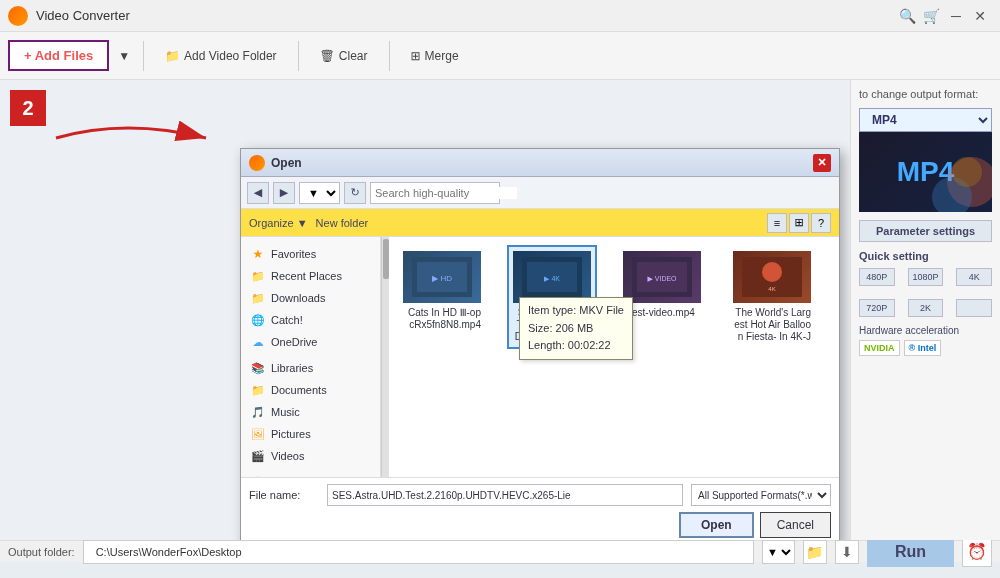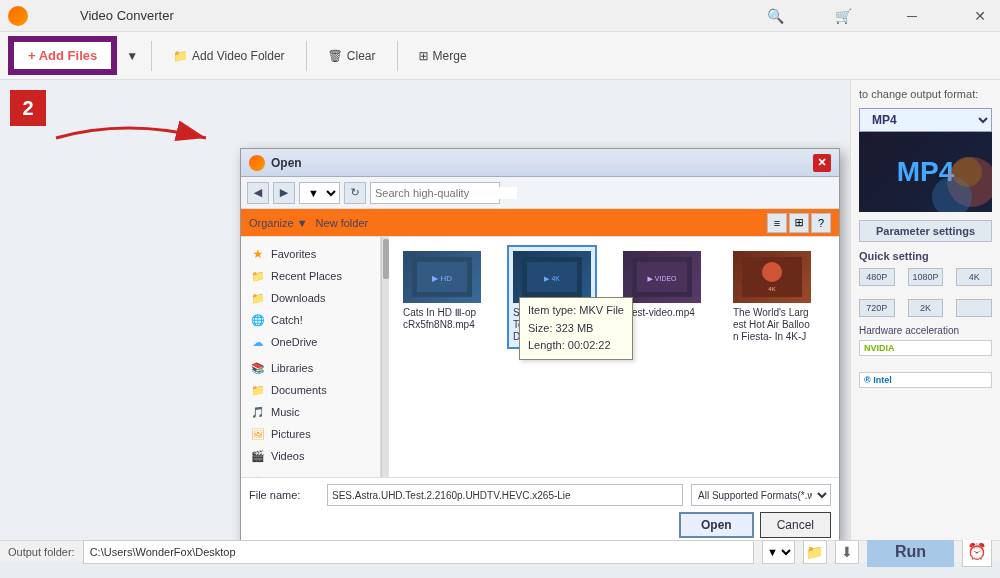--- a/index.html
+++ b/index.html
@@ -14,21 +14,20 @@
     }
 
     
     .title-bar {
       background: #f0f0f0;
       height: 32px;
       display: flex;
       align-items: center;
       padding: 0 8px;
       border-bottom: 1px solid #ddd;
-      gap: 44px;
     }
     .title-bar-logo {
       width: 20px; height: 20px;
       background: linear-gradient(135deg, #ff6600, #ff9900);
       border-radius: 50%;
       margin-right: 8px;
     }
     .title-bar-title {
       font-size: 13px;
       color: #333;
@@ -46,21 +45,21 @@
       background: #f5f5f5;
       height: 48px;
       display: flex;
       align-items: center;
       padding: 0 8px;
       border-bottom: 1px solid #ddd;
       gap: 4px;
     }
     .btn-add-files {
       background: white;
-      border: 6px solid #701a75;
+      border: 2px solid #701a75;
       color: #e55;
       padding: 6px 14px;
       font-size: 13px;
       font-weight: bold;
       cursor: pointer;
       display: flex; align-items: center; gap: 4px;
     }
     .toolbar-divider {
       width: 1px; height: 30px; background: #ccc; margin: 0 4px;
     }
@@ -185,21 +184,21 @@
       text-align: center;
       cursor: pointer;
     }
     .hw-accel-label {
       font-size: 10px;
       color: #446;
       margin-top: 4px;
       margin-bottom: 4px;
     }
     .hw-logos {
-      display: flex; gap: 16px; flex-direction: column;
+      display: flex; gap: 4px;
     }
     .hw-logo {
       background: white;
       border: 1px solid #ccc;
       padding: 2px 4px;
       font-size: 9px;
       color: #333;
       font-weight: bold;
     }
     .nvidia { color: #76b900; }
@@ -217,21 +216,21 @@
     }
     .output-label {
       font-size: 11px;
       color: #555;
       white-space: nowrap;
     }
     .output-path {
       flex: 1;
       background: white;
       border: 1px solid #ccc;
-      padding: 3px 6px;
+      padding: 3px 12px;
       font-size: 11px;
       color: #333;
       height: 24px;
     }
     .browse-btn {
       width: 24px; height: 24px;
       background: white;
       border: 1px solid #ccc;
       display: flex; align-items: center; justify-content: center;
       cursor: pointer;
@@ -372,21 +371,21 @@
       padding: 0 4px;
       width: 130px;
     }
     .search-input {
       border: none; outline: none;
       font-size: 11px; flex: 1; color: #666;
     }
 
     
     .dialog-toolbar {
-      background: #f97316;
+      background: #fde047;
       height: 28px;
       display: flex;
       align-items: center;
       padding: 0 8px;
       border-bottom: 1px solid #ddd;
       gap: 8px;
     }
     .organize-btn {
       font-size: 11px; color: #446; cursor: pointer;
       display: flex; align-items: center; gap: 2px;
@@ -491,21 +490,21 @@
       overflow: hidden;
       position: relative;
     }
     .file-thumb-img {
       width: 100%; height: 100%;
       display: flex; align-items: center; justify-content: center;
     }
     .file-name {
       font-size: 10px;
       color: #334;
-      text-align: left;
+      text-align: right;
       word-break: break-all;
       line-height: 1.2;
       max-height: 36px;
       overflow: hidden;
     }
 
     
     .tooltip-box {
       position: absolute;
       top: 60px;
@@ -784,21 +783,21 @@
               <span class="file-name">The World's Largest Hot Air Balloon Fiesta- In 4K-JHzpKlJVwk...</span>
             </div>
 
             <div class="tooltip-box">
               <div>
                 <span>Item type:</span>
                 <span>MKV File</span>
               </div>
               <div>
                 <span>Size:</span>
-                <span>323 MB</span>
+                <span>206 MB</span>
               </div>
               <div>
                 <span>Length:</span>
                 <span>00:02:22</span>
               </div>
             </div>
           </div>
         </div>
 
         <div class="dialog-bottom">

